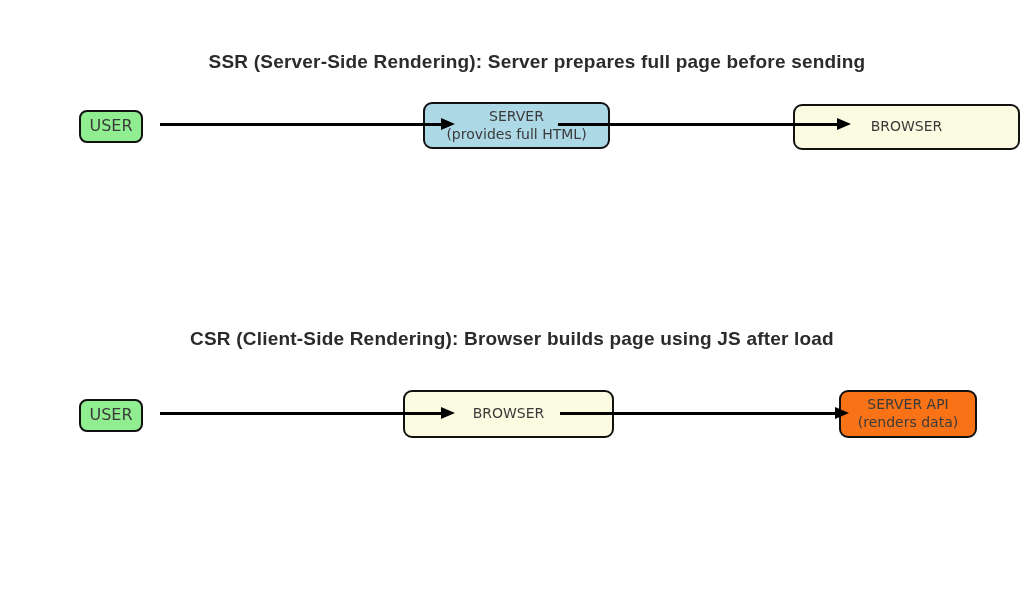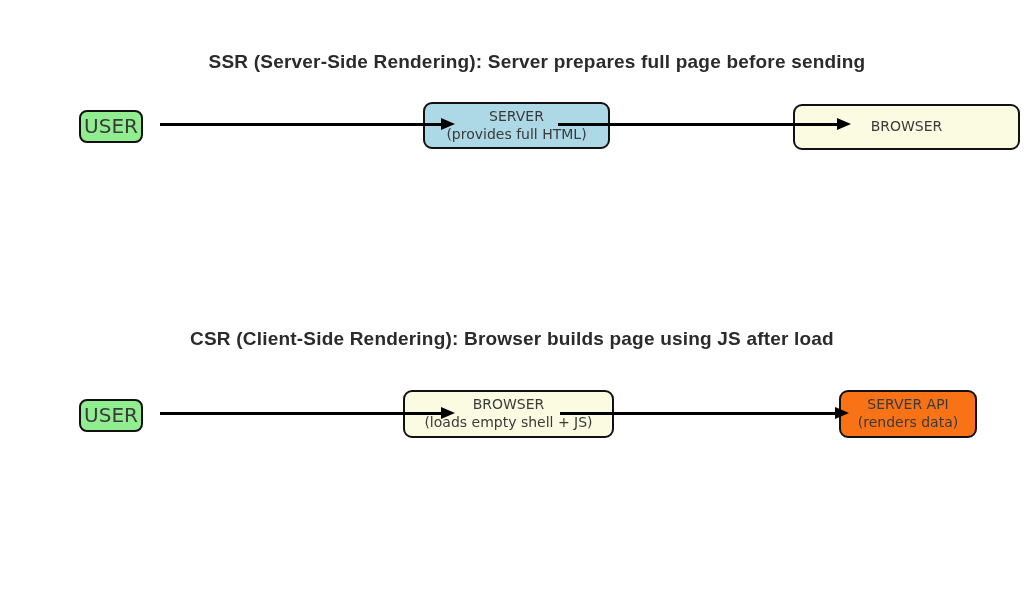--- a/index.html
+++ b/index.html
@@ -43,21 +43,21 @@
   .node .label {
     font-size: 14px;
     white-space: nowrap;
   }
   .node .sublabel {
     font-size: 14px;
     white-space: nowrap;
   }
   .node .sublabel:empty { display: none; }
   .user-box { border-radius: 8px; }
-  .user-box .label { font-size: 20px; }
+  .user-box .label { font-size: 16px; }
   .arrow {
     position: absolute;
     height: 3px;
     background: #000000;
     z-index: 5;
   }
   .arrow::after {
     content: "";
     position: absolute;
     right: -13px;
@@ -93,21 +93,20 @@
   <div class="arrow" style="left:558px; top:123px; width:280px;"></div>
 
   <div class="title" style="top:328px;">CSR (Client-Side Rendering): Browser builds page using JS after load</div>
 
   <div class="node user-box" style="left: 79px; top: 399px; width: 64px; height: 33px; background: rgb(144, 238, 144);">
     <div class="label">USER</div>
   </div>
 
   <div class="node" style="left: 403px; top: 390px; width: 211px; height: 48px; background: rgb(251, 251, 225);">
     <div class="label">BROWSER</div>
-    <div class="sublabel">(loads empty shell + JS)</div>
   </div>
 
   <div class="node" style="left: 839px; top: 390px; width: 138px; height: 48px; background: #f97316;">
     <div class="label">SERVER API</div>
     <div class="sublabel">(renders data)</div>
   </div>
 
   <div class="arrow" style="left:160px; top:412px; width:282px;"></div>
   <div class="arrow" style="left:560px; top:412px; width:276px;"></div>
 

